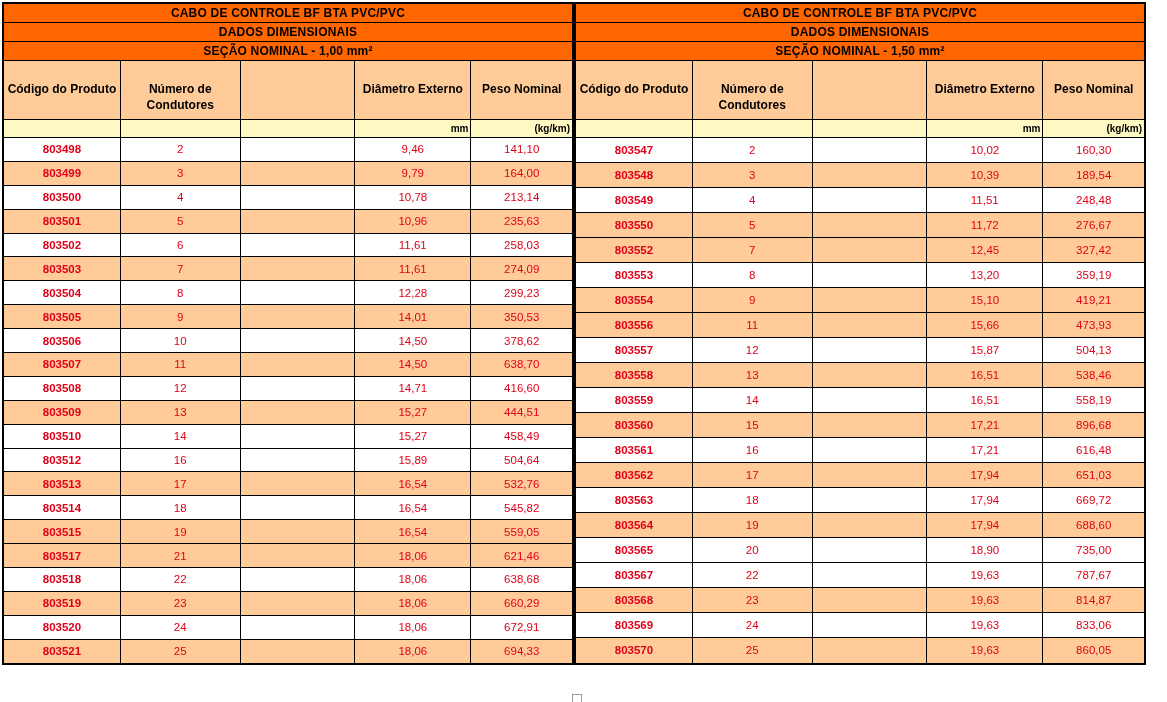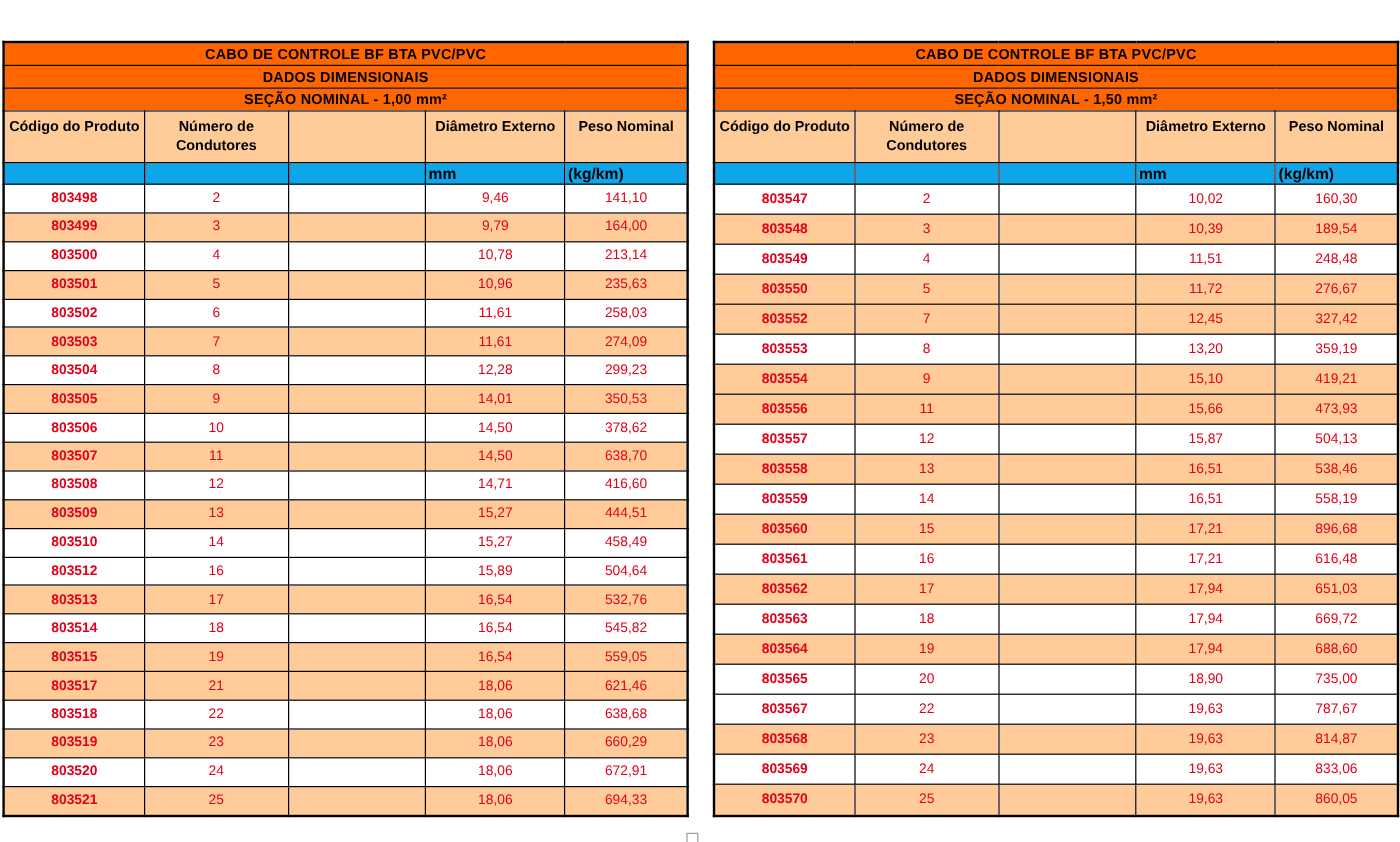--- a/index.html
+++ b/index.html
@@ -1,39 +1,39 @@
 <!DOCTYPE html>
 <html><head>
 <meta charset="utf-8">
 <style>
   html,body{margin:0;padding:0;}
   body{
     width:1167px;height:702px;background:#ffffff;position:relative;
     font-family:"Liberation Sans",sans-serif;
   }
-  .tables-wrap{position:absolute;top:2px;left:2px;display:flex;gap:20px;margin-top:32px;}
+  .tables-wrap{position:absolute;top:2px;left:2px;display:flex;}
   table.datasheet{
     border-collapse:collapse;table-layout:fixed;width:572px;
     border:2px solid #000;
   }
   table.datasheet th, table.datasheet td{
     border:1px solid #000;padding:0 2px;overflow:hidden;
   }
   tr.title-row th{
     background:#ff6600;color:#000;font-weight:bold;font-size:12px;
     height:18px;text-align:center;letter-spacing:.2px;
   }
   tr.cols-row th{
     background:#ffcc99;color:#000;font-weight:bold;font-size:12px;
-    height:38px;text-align:center;vertical-align:top;padding-top:4px;
+    height:38px;text-align:center;vertical-align:top;padding-top:20px;
     white-space:normal;line-height:1.35;
   }
   tr.units-row th{
-    background:#0ea5e9;color:#000;font-weight:bold;font-size:13px;
-    height:17px;text-align:left;
+    background:#fef9c3;color:#000;font-weight:bold;font-size:10px;
+    height:17px;text-align:right;
   }
   tbody td{
     height:22.9px;font-size:11.5px;color:#e10019;text-align:center;
     background:#ffffff;white-space:nowrap;
   }
   tbody tr.stripe td{background:#ffcc99;}
   tbody td.code{font-weight:bold;}
   .sel-handle{
     position:absolute;left:572px;top:694px;width:8px;height:7px;
     border:1px solid #9b9b9b;background:#ffffff;

